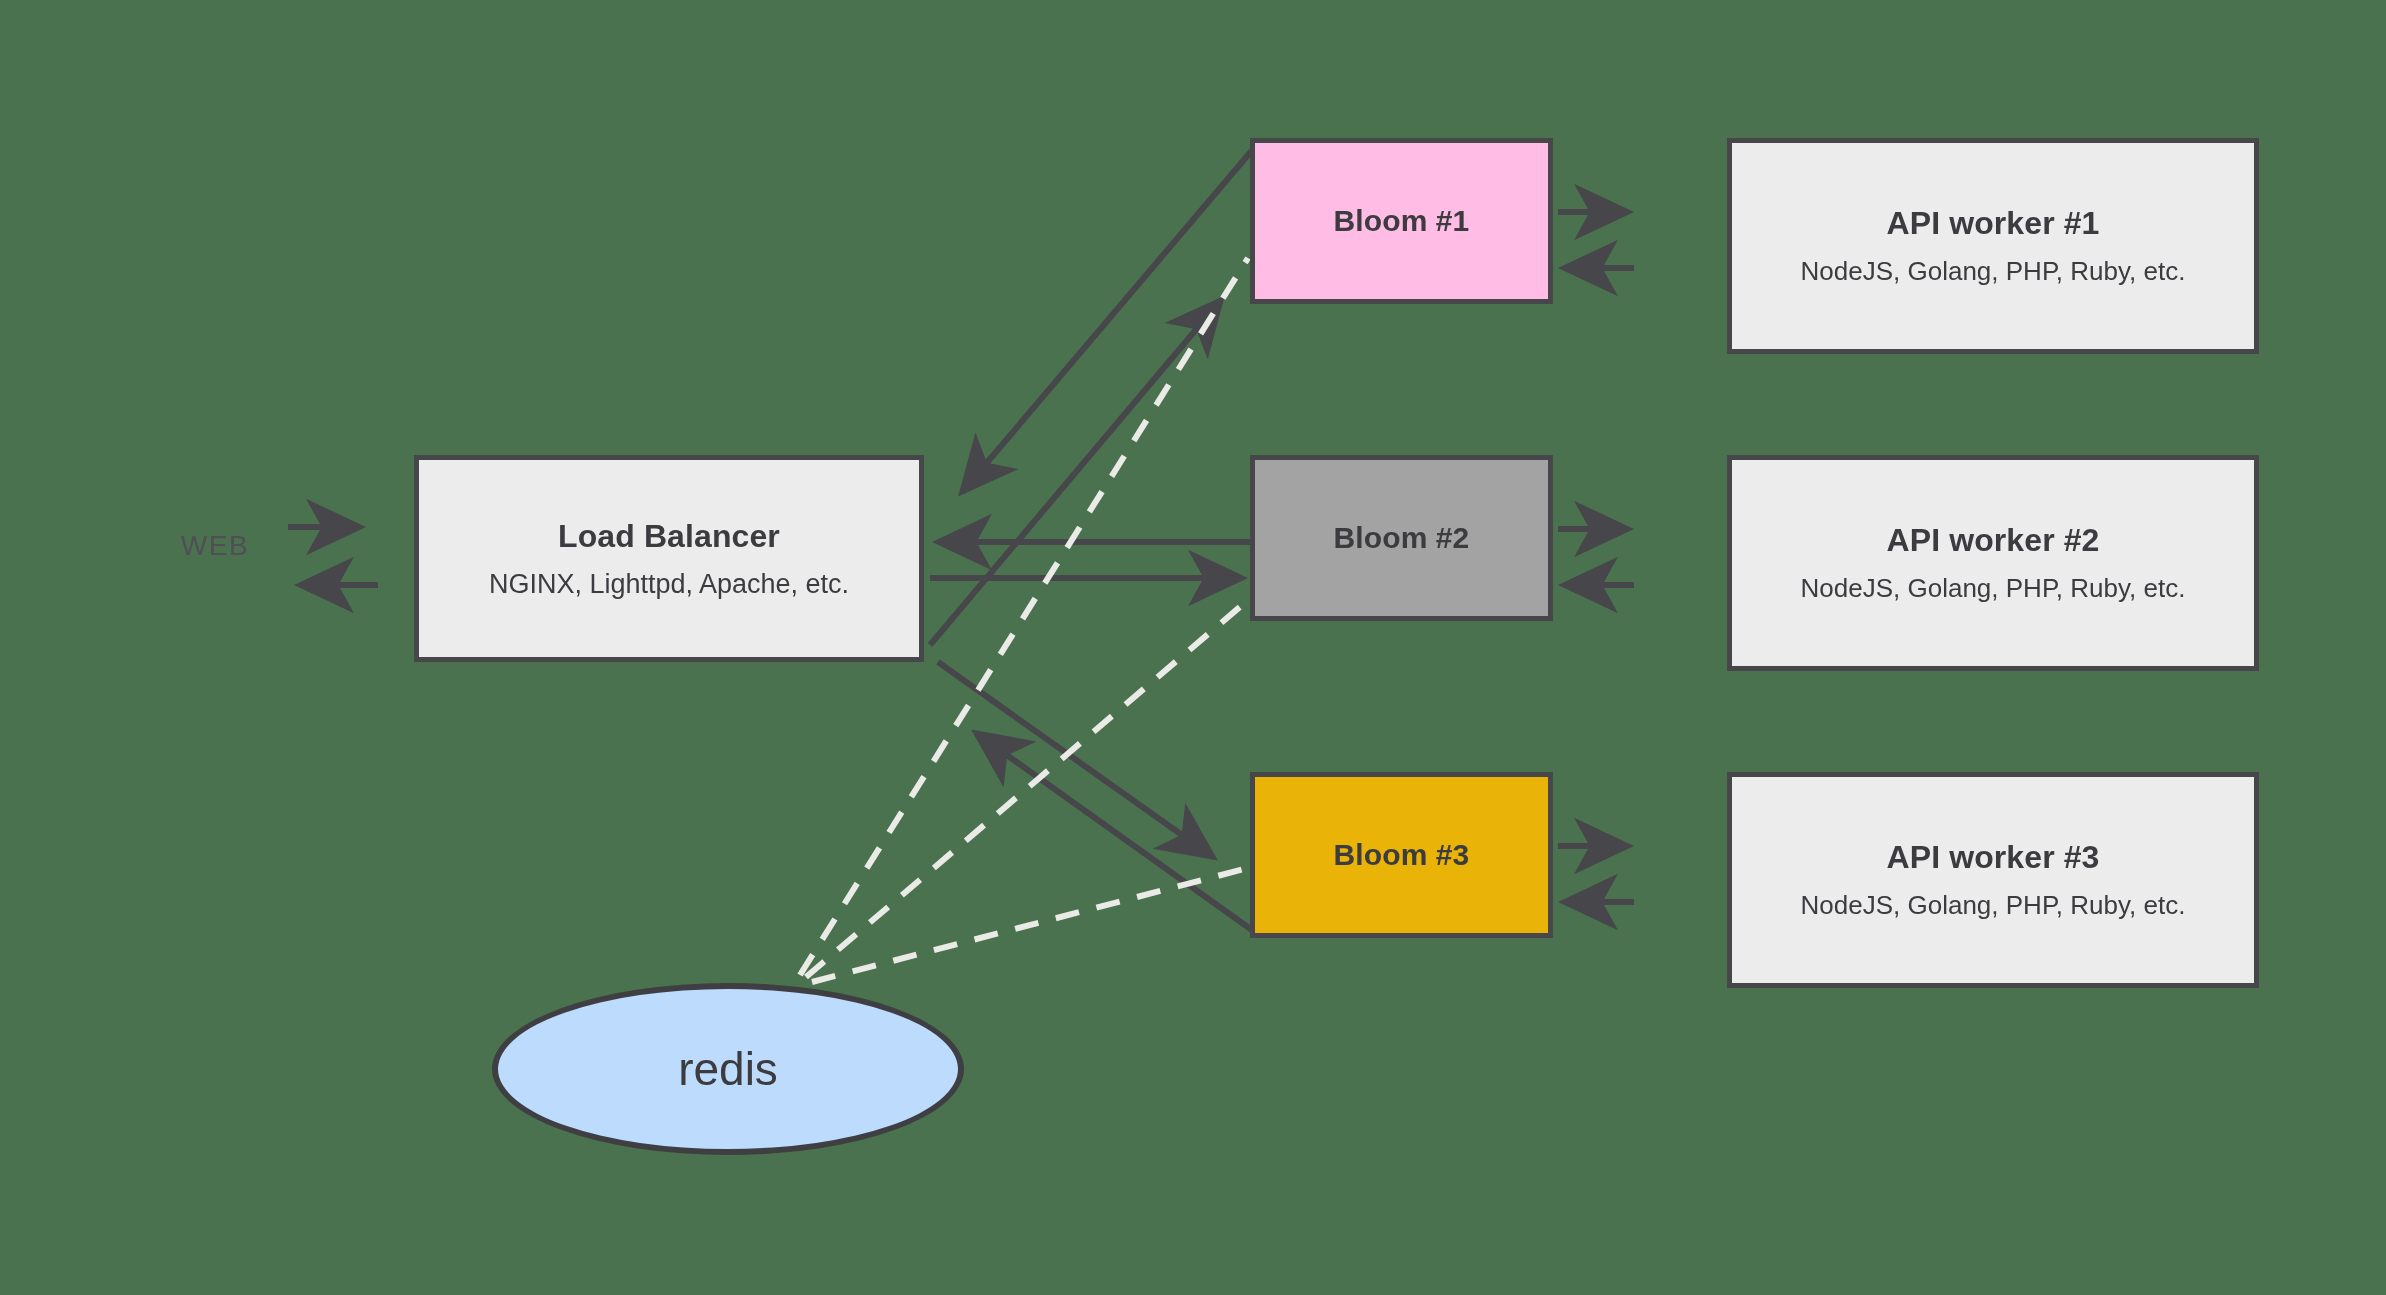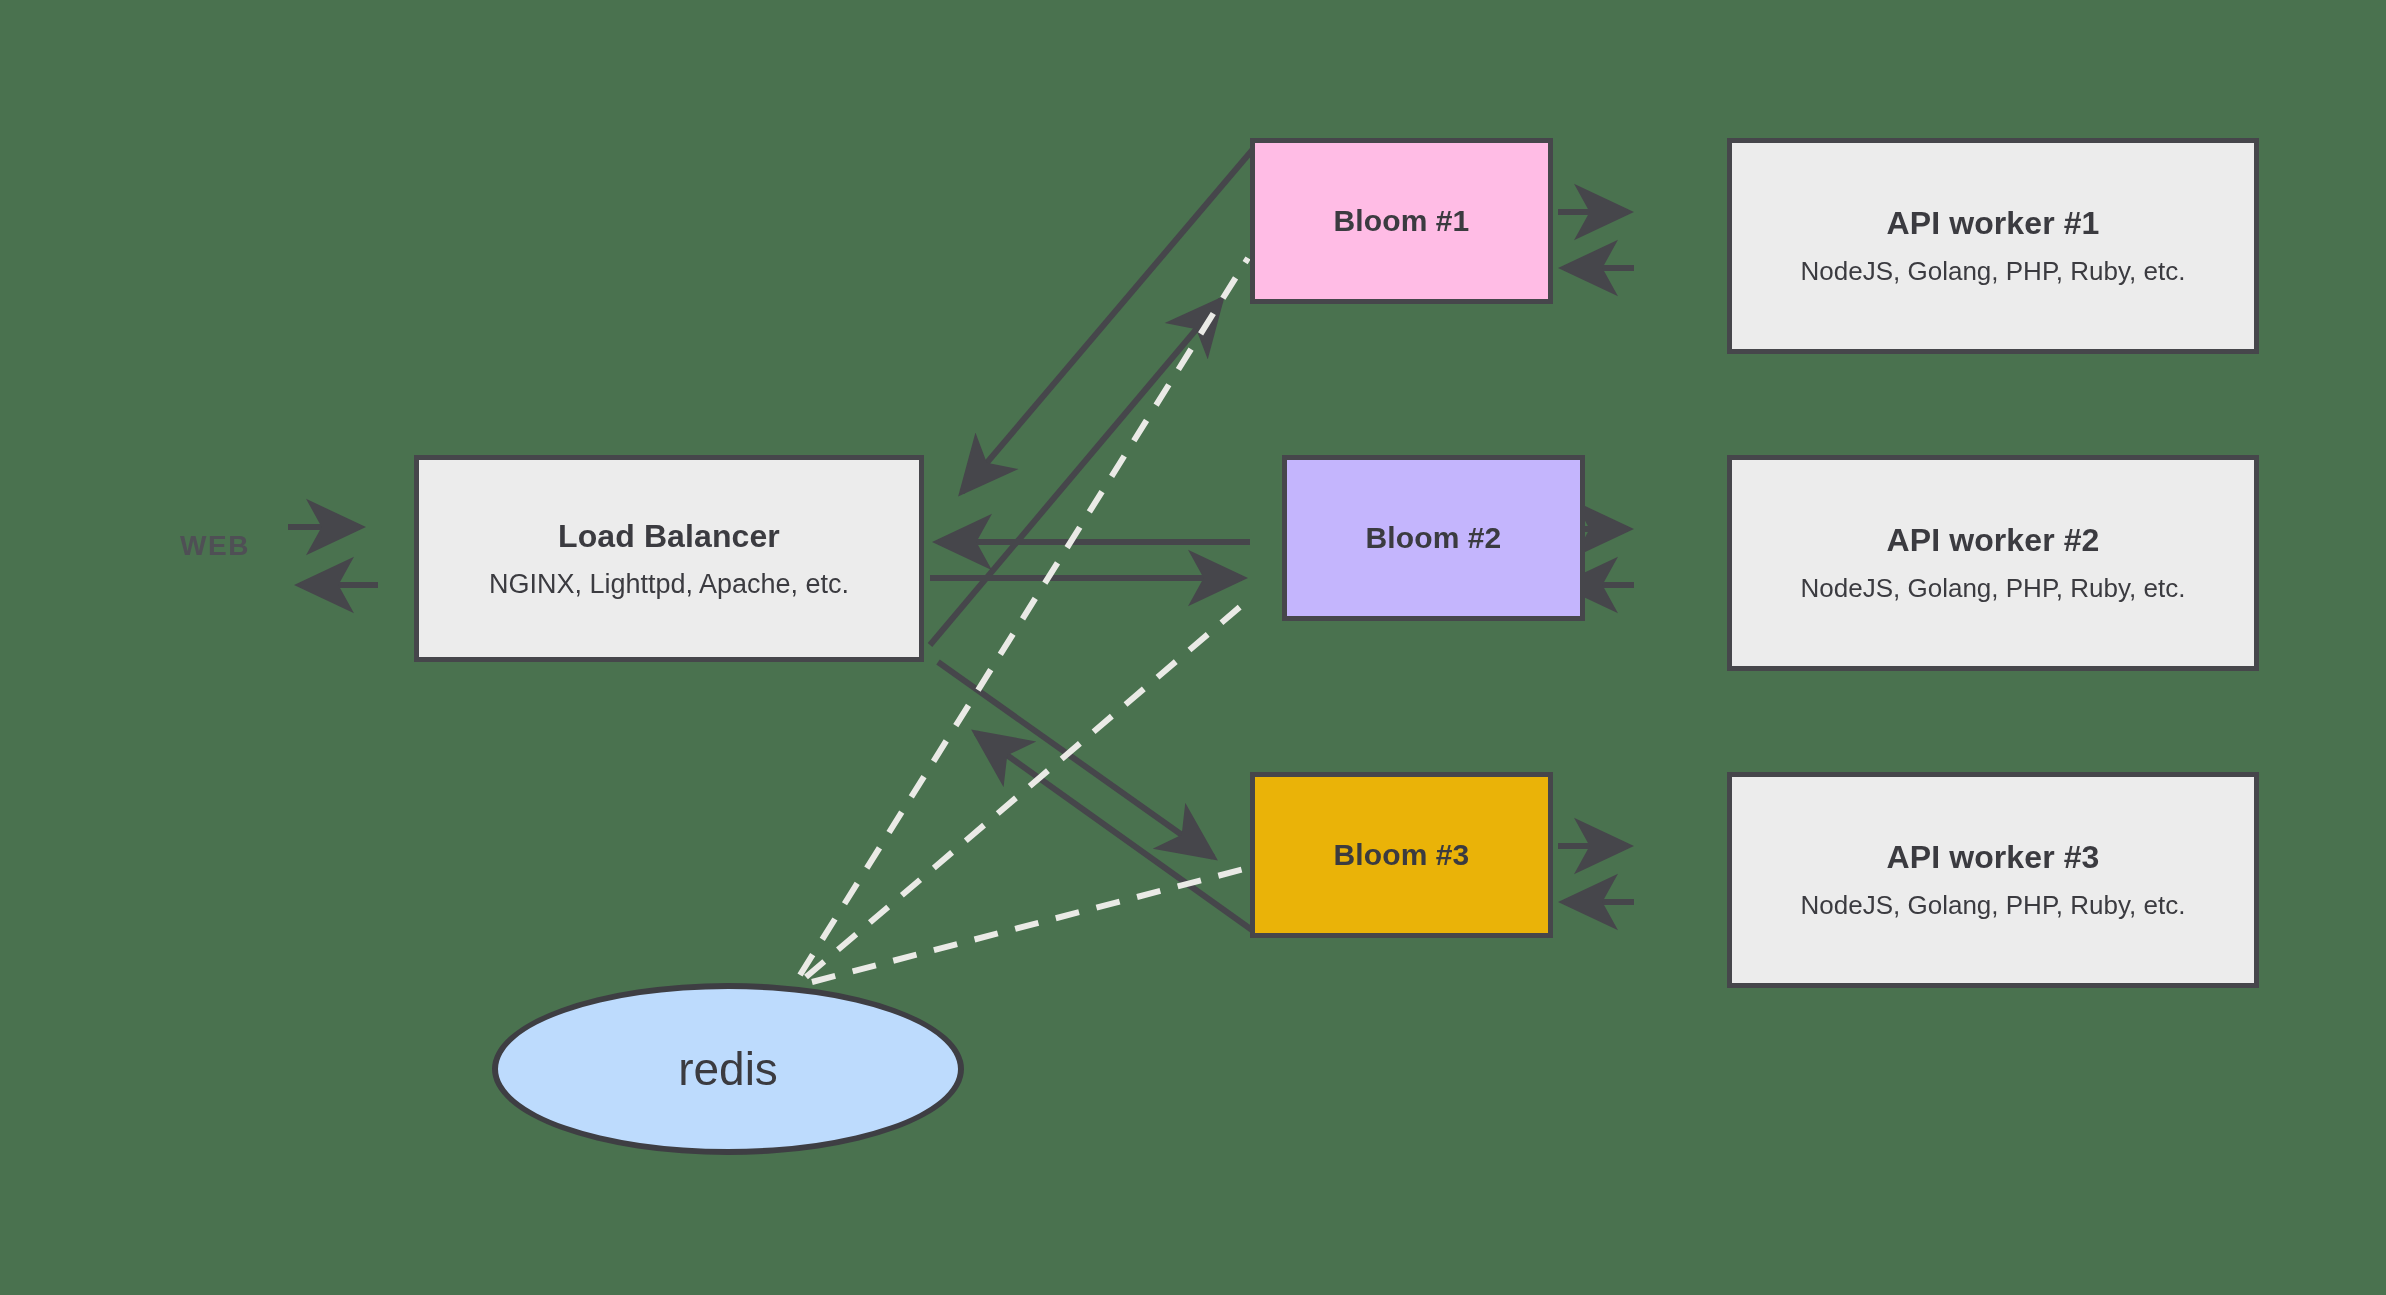--- a/index.html
+++ b/index.html
@@ -33,21 +33,21 @@
 
   .grey { background:#ececec; }
 
   .lb { left:414px; top:455px; width:510px; height:207px; }
   .lb .title { font-size:32px; }
   .lb .sub   { font-size:27px; }
 
   .bloom { width:303px; height:166px; }
   .bloom .title { font-size:30px; }
   .bloom-1 { left:1250px; top:138px;  background:#ffbce5; }
-  .bloom-2 { left:1250px; top:455px;  background:#c4b5fd;margin-left:32px; }
+  .bloom-2 { left:1250px; top:455px;  background:#a3a3a3; }
   .bloom-3 { left:1250px; top:772px;  background:#eab308; }
 
   .api { left:1727px; width:532px; height:216px; }
   .api .title { font-size:32px; }
   .api .sub   { font-size:26px; }
   .api-1 { top:138px; }
   .api-2 { top:455px; }
   .api-3 { top:772px; }
 
   .redis {
@@ -58,21 +58,21 @@
     border-radius:50%;
     background:#bddbfd;
     display:flex; align-items:center; justify-content:center;
   }
   .redis .title { font-size:46px; font-weight:normal; color:#3b3b40; }
 
   .web-label {
     position:absolute;
     left:150px; top:530px;
     width:130px;
-    font-size:28px; font-weight:bold;
+    font-size:28px; font-weight:normal;
     color:#4f4f55;
     letter-spacing:1.5px;
     text-align:center;
   }
 </style>
 </head>
 <body>
 
 <div id="stage">
 

